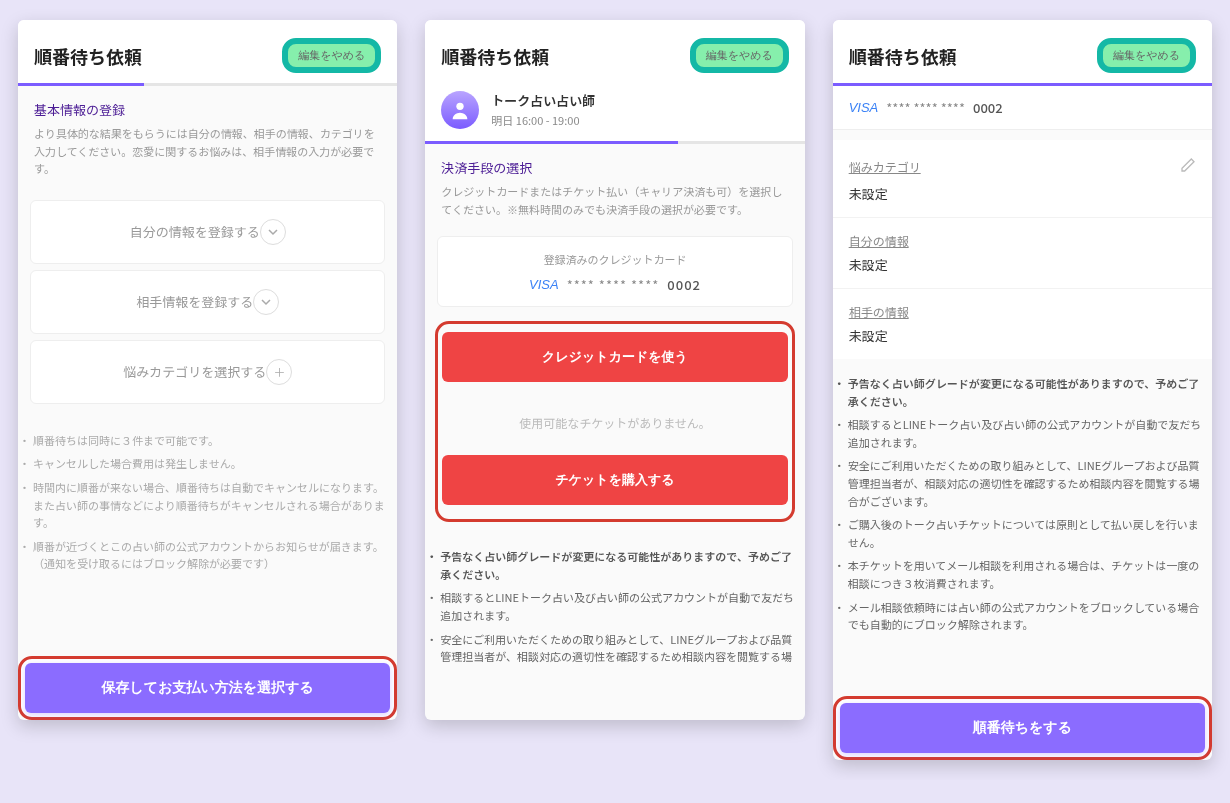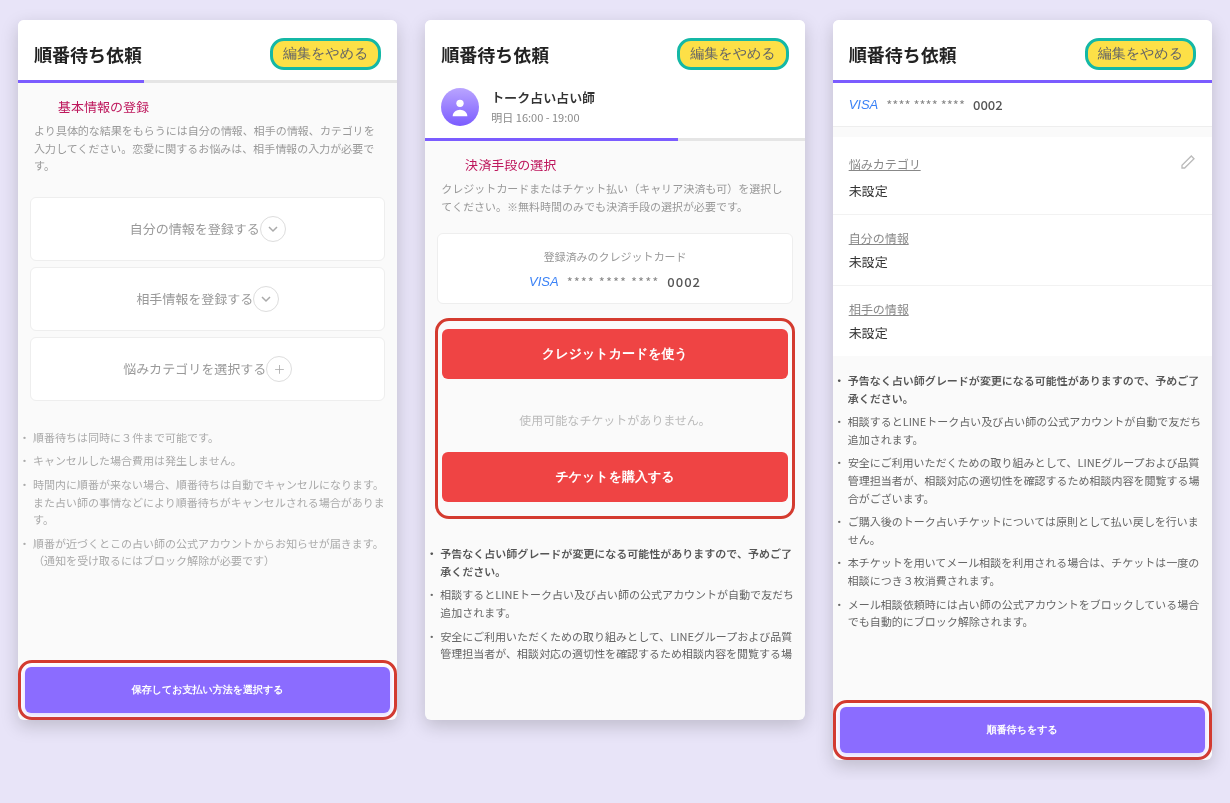--- a/index.html
+++ b/index.html
@@ -30,44 +30,43 @@
     align-items: center;
     padding: 18px 16px 10px 16px;
     background: #fff;
   }
   .header h1 {
     font-size: 18px;
     font-weight: 700;
     color: #222;
   }
   .cancel-btn {
-    font-size: 14px;
+    font-size: 11px;
     color: #666;
-    background: #fde047;
-    border: 3px solid #14b8a6;
+    background: #86efac;
+    border: 6px solid #14b8a6;
     border-radius: 14px;
     padding: 4px 10px;
     cursor: pointer;
   }
   .progress {
     display: flex;
     height: 3px;
     background: #e5e5e5;
   }
   .progress .seg { flex:1; }
   .progress .seg.active { background: #7b5cff; }
 
   .section {
     padding: 14px 16px 10px 16px;
   }
   .sec-title {
     font-size: 13px;
-    color: #be185d;
+    color: #4c1d95;
     margin-bottom: 6px;
-    margin-left: 24px;
   }
   .sec-desc {
     font-size: 11px;
     color: #999;
     line-height: 1.6;
   }
 
   .card-list { padding: 6px 12px; }
   .input-card {
     background: #fff;
@@ -116,21 +115,21 @@
     background: #fff;
     border-top: 1px solid #eee;
   }
   .primary-btn {
     width: 100%;
     background: #8b6cff;
     color: #fff;
     border: none;
     border-radius: 6px;
     padding: 16px 0;
-    font-size: 10px;
+    font-size: 14px;
     font-weight: 600;
     cursor: pointer;
     box-shadow: 0 2px 6px rgba(139,108,255,0.3);
   }
 
   .highlight-ring {
     border: 3px solid #d43b2f;
     border-radius: 14px;
     padding: 4px;
   }

